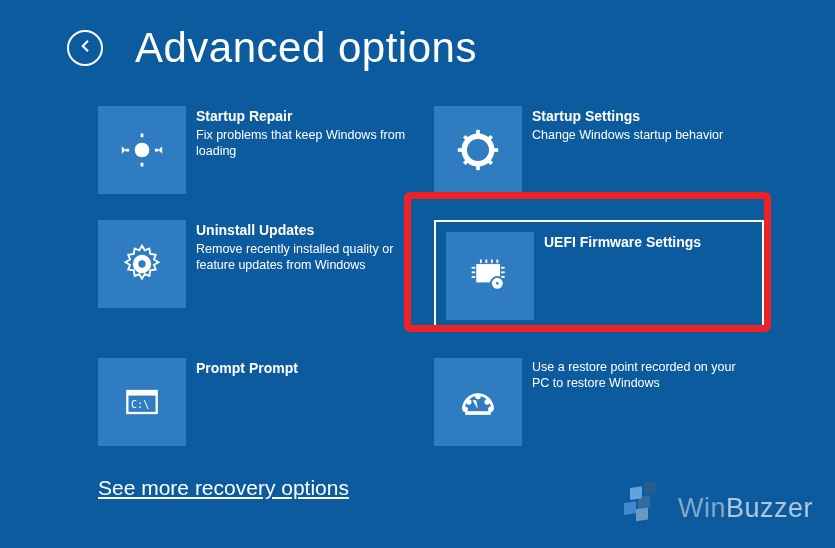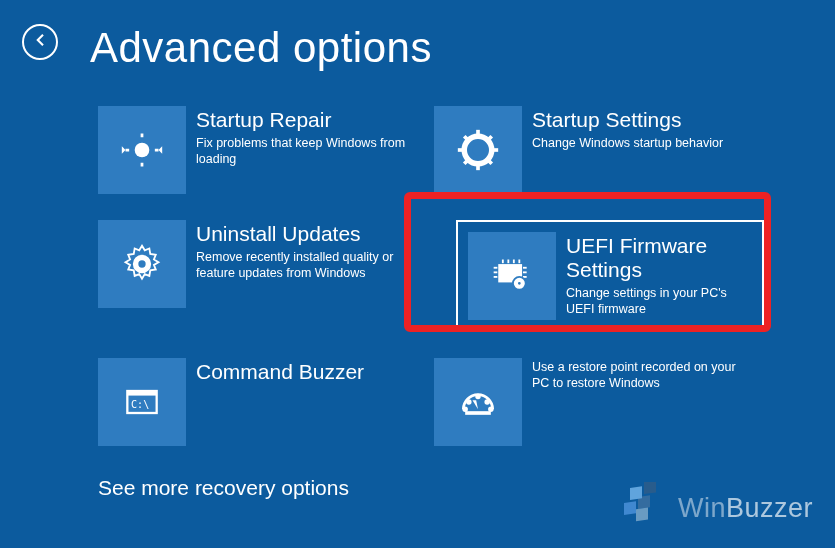--- a/index.html
+++ b/index.html
@@ -5,21 +5,23 @@
   * { box-sizing: border-box; margin: 0; padding: 0; }
   html, body { width: 835px; height: 548px; overflow: hidden; }
   body {
     background: #0c5b9e;
     font-family: "Segoe UI Light", "Segoe UI", Arial, sans-serif;
     color: #ffffff;
     position: relative;
   }
   .header {
     display: flex;
-    padding: 24px 0 0 22px;
+    align-items: center;
+    padding: 24px 0 0 44px;
+    margin-left: 23px;
   }
   .back-btn {
     width: 36px; height: 36px;
     border: 2px solid #ffffff;
     border-radius: 50%;
     display: flex; align-items: center; justify-content: center;
     margin-right: 32px;
     cursor: pointer;
   }
   .back-btn svg { width: 18px; height: 18px; fill: #ffffff; }
@@ -44,22 +46,22 @@
     width: 88px; height: 88px;
     background: #2f7cc0;
     display: flex; align-items: center; justify-content: center;
     flex-shrink: 0;
   }
   .tile-icon svg { width: 44px; height: 44px; }
   .tile-text {
     padding: 2px 10px 0 10px;
   }
   .tile-title {
-    font-size: 21px;
-    font-weight: 400;
+    font-size: 14px;
+    font-weight: 700;
     line-height: 1.15;
     margin-bottom: 4px;
   }
   .tile-desc {
     font-size: 12.5px;
     line-height: 1.25;
     color: #ffffff;
     font-weight: 400;
     max-width: 210px;
   }
@@ -71,31 +73,31 @@
     position: absolute;
     border: 7px solid #ed2224;
     border-radius: 6px;
     pointer-events: none;
   }
   .selected-inner {
     border: 2px solid #ffffff;
     padding: 10px 10px 10px 10px;
     display: flex;
     align-items: flex-start;
-    margin-left: 22px;
   }
   .selected-inner .tile-icon { width: 88px; height: 88px; }
   .more-link {
     position: absolute;
     left: 98px;
     top: 476px;
     font-size: 21px;
     font-weight: 300;
     color: #ffffff;
     cursor: pointer;
+    text-decoration: underline;
   }
   .watermark {
     position: absolute;
     right: 22px;
     bottom: 14px;
     display: flex;
     align-items: center;
     opacity: 0.85;
     pointer-events: none;
   }
@@ -191,35 +193,34 @@
           <line x1="14" y1="10" x2="14" y2="6"></line>
             <line x1="20" y1="10" x2="20" y2="6"></line>
             <line x1="26" y1="10" x2="26" y2="6"></line>
             <line x1="32" y1="10" x2="32" y2="6"></line>
           <circle cx="32" cy="32" r="7" fill="#ffffff" stroke="#2f7cc0"></circle>
           <circle cx="32" cy="32" r="2.5" fill="#2f7cc0"></circle>
         </svg>
       </div>
       <div class="tile-text">
         <div class="tile-title">UEFI Firmware Settings</div>
-        <div class="tile-desc">Change settings in your PC's UEFI firmware</div>
       </div>
     </div>
   </div>
 
   <div class="tile">
     <div class="tile-icon">
       <svg viewBox="0 0 48 48">
         <rect x="8" y="12" width="32" height="24" fill="none" stroke="#ffffff" stroke-width="2.5"></rect>
         <rect x="8" y="12" width="32" height="5" fill="#ffffff"></rect>
         <text x="12" y="30" fill="#ffffff" font-size="11" font-family="monospace">C:\</text>
       </svg>
     </div>
     <div class="tile-text">
-      <div class="tile-title">Command Buzzer</div>
+      <div class="tile-title">Prompt Prompt</div>
     </div>
   </div>
 
   <div class="tile">
     <div class="tile-icon">
       <svg viewBox="0 0 48 48" fill="none" stroke="#ffffff" stroke-width="3">
         <path d="M8 32a16 16 0 0132 0"></path>
         <circle cx="10" cy="32" r="1.5" fill="#ffffff"></circle>
         <circle cx="14" cy="24" r="1.5" fill="#ffffff"></circle>
         <circle cx="24" cy="18" r="1.5" fill="#ffffff"></circle>

